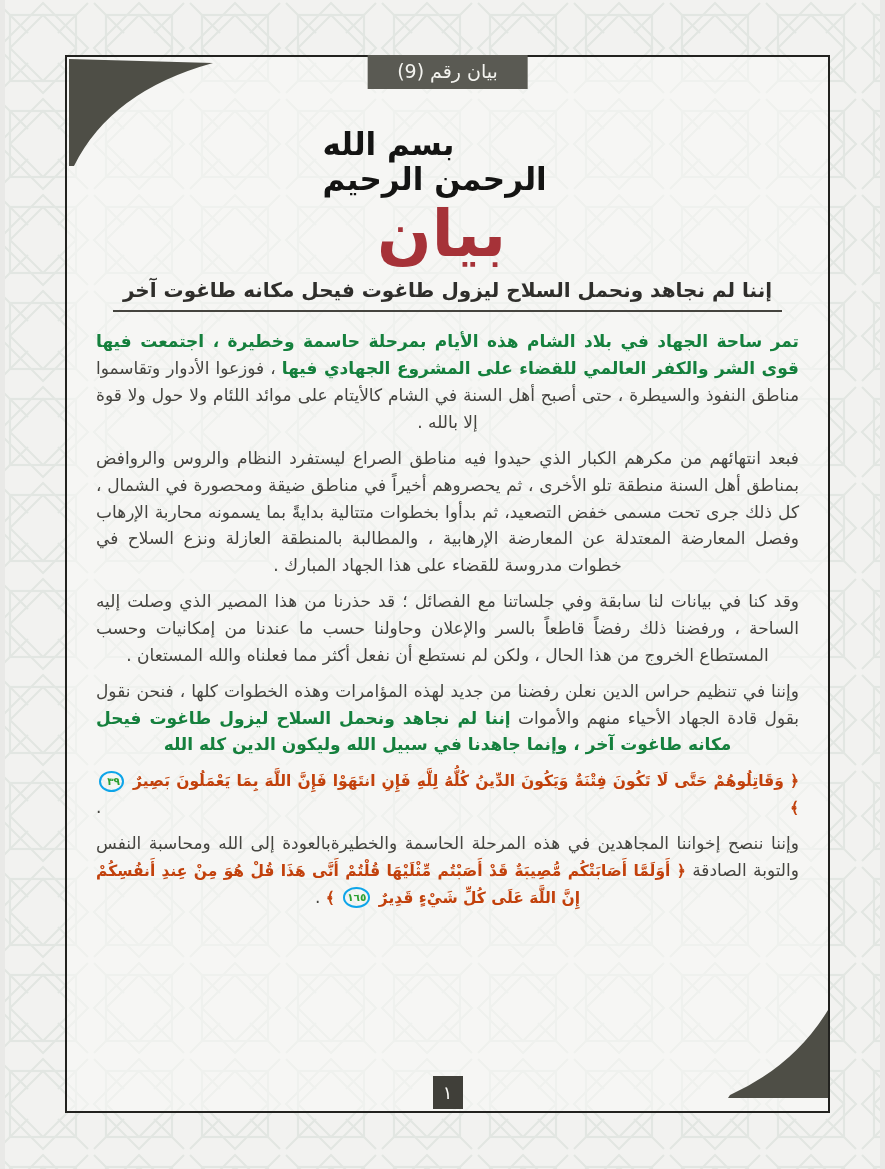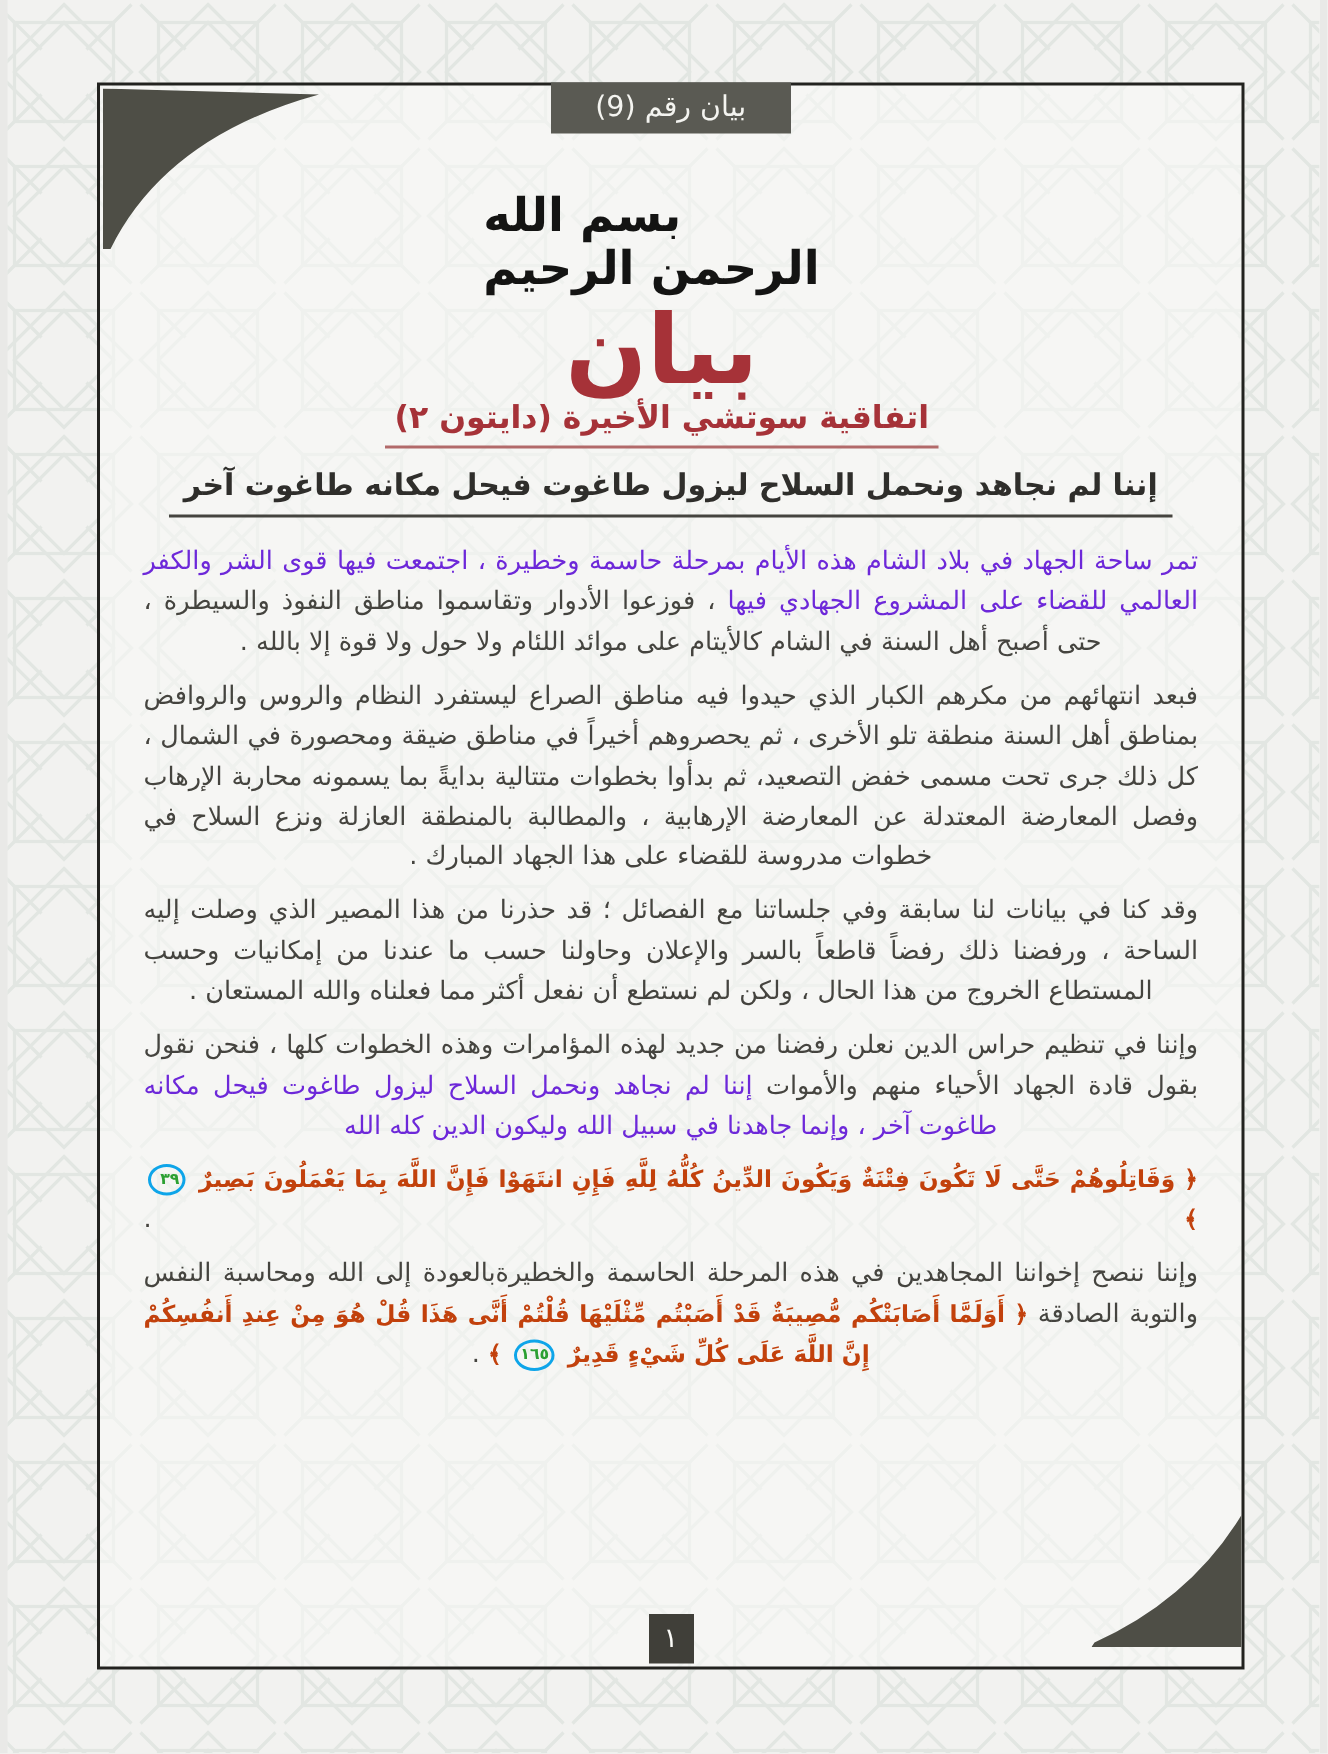--- a/index.html
+++ b/index.html
@@ -99,21 +99,21 @@
   }
   .body p{
     margin:0 0 9px;
     font-size:17px;
     line-height:1.58;
     color:#45443f;
     text-align:justify;
     text-align-last:center;
   }
   .body p.stretch{ text-align-last:justify; }
-  .run-bold{ font-weight:normal; color:#6d28d9; }
+  .run-bold{ font-weight:bold; color:#15803d; }
   .run-quran{ color:#c2410c; font-size:15.5px; font-weight:bold; }
   .run-ayah{
     display:inline-block;
     min-width:17px;
     height:17px;
     line-height:16px;
     padding:0 2px;
     border:2px solid #0ea5e9;
     border-radius:50%;
     font-size:10.5px;
@@ -166,21 +166,20 @@
     </svg>
 
     <div class="banner">
       <span>بيان رقم (9)</span>
     </div>
 
     <div class="bismillah">بسم الله الرحمن الرحيم</div>
 
     <div class="title-grid">
       <div class="title-main">بيان</div>
-      <div class="title-sub">اتفاقية سوتشي الأخيرة  (دايتون ٢)</div>
     </div>
 
     <div class="tagline-wrap">
       <span class="tagline">إننا لم نجاهد ونحمل السلاح ليزول طاغوت فيحل مكانه طاغوت آخر</span>
     </div>
 
     <div class="body">
         <p><span class="run-bold">تمر ساحة الجهاد في بلاد الشام هذه الأيام بمرحلة حاسمة وخطيرة ، اجتمعت فيها قوى الشر والكفر العالمي للقضاء على المشروع الجهادي فيها</span><span class="run-normal"> ، فوزعوا الأدوار وتقاسموا مناطق النفوذ والسيطرة ، حتى أصبح أهل السنة في الشام كالأيتام على موائد اللئام ولا حول ولا قوة إلا بالله .</span></p>
         <p><span class="run-normal">فبعد انتهائهم من مكرهم الكبار الذي حيدوا فيه مناطق الصراع ليستفرد النظام والروس والروافض بمناطق أهل السنة منطقة تلو الأخرى ، ثم يحصروهم أخيراً في مناطق ضيقة ومحصورة في الشمال ، كل ذلك جرى تحت مسمى خفض التصعيد، ثم بدأوا بخطوات متتالية بدايةً بما يسمونه محاربة الإرهاب وفصل المعارضة المعتدلة عن المعارضة الإرهابية ، والمطالبة بالمنطقة العازلة ونزع السلاح في خطوات مدروسة للقضاء على هذا الجهاد المبارك .</span></p>
         <p><span class="run-normal">وقد كنا في بيانات لنا سابقة وفي جلساتنا مع الفصائل ؛ قد حذرنا من هذا المصير الذي وصلت إليه الساحة ، ورفضنا ذلك رفضاً قاطعاً بالسر والإعلان وحاولنا حسب ما عندنا من إمكانيات وحسب المستطاع الخروج من هذا الحال ، ولكن لم نستطع أن نفعل أكثر مما فعلناه والله المستعان .</span></p>

